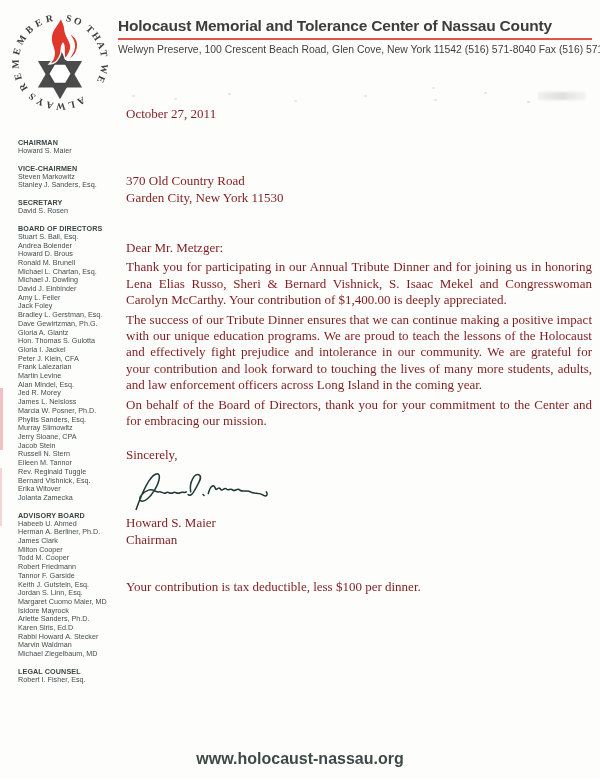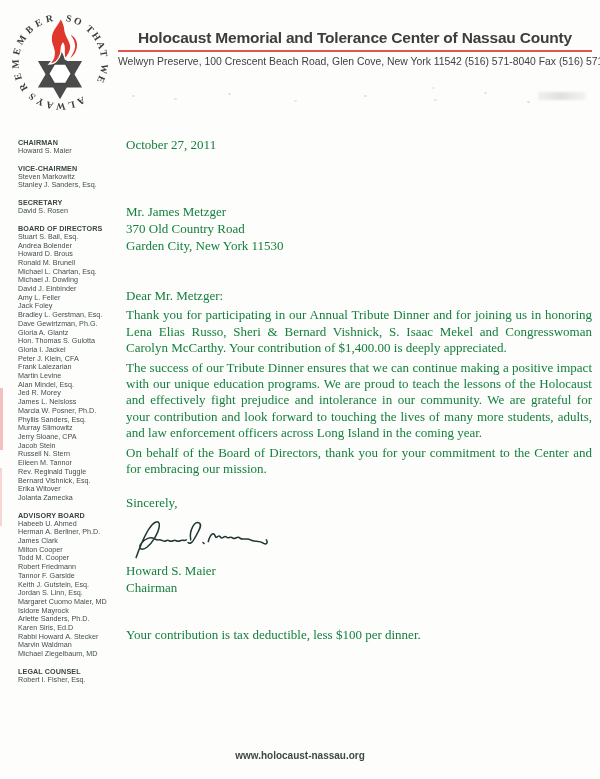--- a/index.html
+++ b/index.html
@@ -3,46 +3,46 @@
 <meta charset="utf-8">
 <style>
   html,body{margin:0;padding:0;}
   .page{
     position:relative; width:600px; height:779px; background:#fefefec9;
     background:#fdfdfc; overflow:hidden;
     font-family:"Liberation Serif", serif; color:#2b3a3a;
   }
   
   .logo{position:absolute; left:6px; top:8px; width:108px; height:108px;}
-  .masthead{position:absolute; left:118px; top:29px; width:474px; text-align:center;
+  .masthead{position:absolute; left:118px; top:17px; width:474px; 
     font-family:"Liberation Sans", sans-serif;}
   .org-title{font-size:15.5px; font-weight:bold; color:#3d3d3d; letter-spacing:-0.2px; line-height:18px;}
   .title-rule{height:2px; background:#e2554b; margin-top:3px;}
   .org-address{font-size:10.4px; color:#3f3f3f; margin-top:4px; white-space:nowrap;}
   
   .sidebar{position:absolute; left:18px; top:138px; width:106px;
     font-family:"Liberation Sans", sans-serif; color:#414e4c;}
   .sb-sec{margin:0 0 8px 0;}
   .sb-head{margin:0; font-size:7.2px; line-height:9px; font-weight:bold; letter-spacing:0.1px; color:#3a4644;}
   .sb-name{font-size:7.2px; line-height:8.7px;}
   
-  .letter{position:absolute; left:126px; top:136px; width:466px;
-    font-size:13px; line-height:16.4px; color:#15803d;}
+  .letter{position:absolute; left:126px; top:105px; width:466px;
+    font-size:13px; line-height:16.4px; color:#7f1d1d;}
   .date-line{line-height:17px;}
   .recipient{margin-top:50px; line-height:17px;}
   .salutation{margin-top:34px;}
   .paras p{margin:3px 0 0 0; text-align:justify;}
   .closing{margin-top:18px;}
   .signature{display:block; margin:5px 0 0 2px; width:150px; height:44px;}
   .sig-name{margin-top:1px; line-height:17px;}
   .sig-title{line-height:17px;}
   .tax-note{margin-top:31px; font-size:13px;}
   
   .site-footer{position:absolute; left:0; top:750px; width:600px; text-align:center;
-    font-family:"Liberation Sans", sans-serif; font-size:10px; font-weight:bold; color:#3e4a48;}
+    font-family:"Liberation Sans", sans-serif; font-size:16px; font-weight:bold; color:#3e4a48;}
   
   .speck{position:absolute; left:132px; top:95px; width:3px; height:2px; background:#cfcfcf; border-radius:50%; opacity:.6;
     box-shadow:42px 3px 0 #d4d4d4, 96px -2px 0 #d0d0d0, 162px 5px 0 #d6d6d6, 232px 0 0 #cccccc,
                302px 4px 0 #d4d4d4, 352px -3px 0 #d1d1d1, 395px 6px 0 #c9c9c9, 300px -8px 0 #dadada;}
   .smudge{position:absolute; left:538px; top:92px; width:48px; height:8px; opacity:.5;
     background:linear-gradient(90deg, rgba(150,150,150,.25), rgba(110,110,110,.4), rgba(160,160,160,.2)); filter:blur(1px);}
   .edge-mark-1{position:absolute; left:0; top:388px; width:3px; height:62px; background:rgba(228,118,118,.45); filter:blur(.5px);}
   .edge-mark-2{position:absolute; left:0; top:468px; width:2px; height:58px; background:rgba(233,138,138,.35);}
 </style>
 </head>
@@ -229,21 +229,20 @@
             <div class="sb-name">Robert I. Fisher, Esq.</div>
           </div>
       </section>
     </aside>
 
   <main class="letter">
     <div class="date-line">October 27, 2011</div>
 
     <div class="recipient">
 
-        <div class="rcpt-line">Mr. James Metzger</div>
 
 
         <div class="rcpt-line">370 Old Country Road</div>
 
         <div class="rcpt-line">Garden City, New York 11530</div>
       </div>
 
     <div class="salutation">Dear Mr. Metzger:</div>
 
     <div class="paras">

